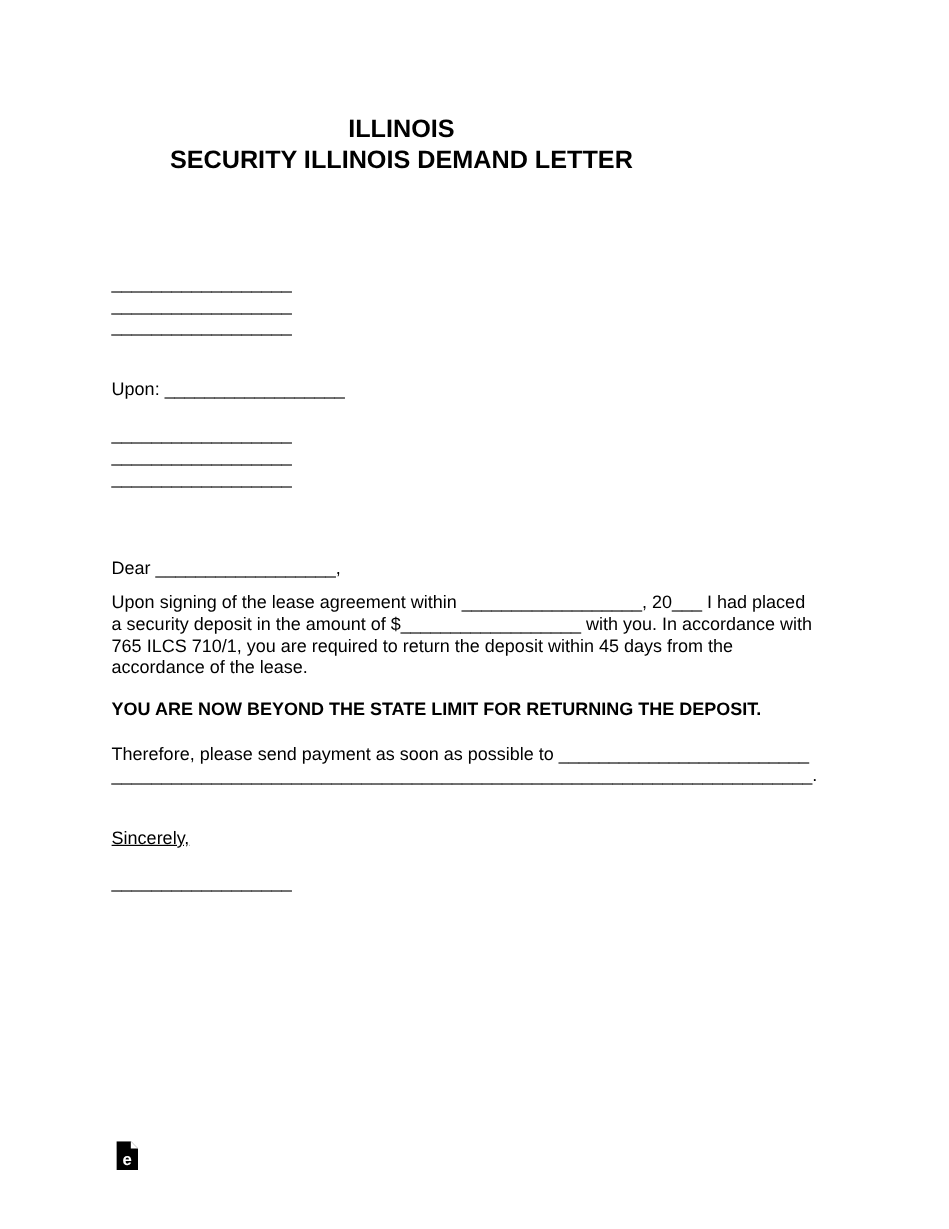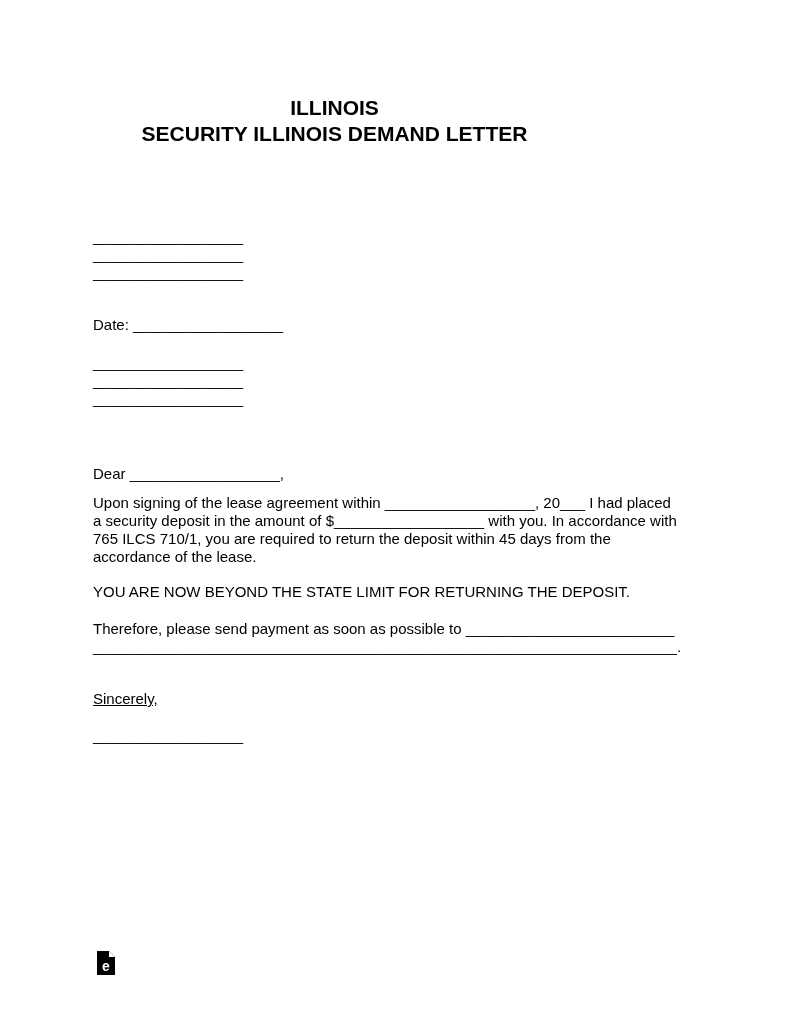--- a/index.html
+++ b/index.html
@@ -1,37 +1,37 @@
 <!DOCTYPE html>
 <html><head>
 <meta charset="utf-8">
 <style>
   html, body { margin:0; padding:0; background:#fff; }
   body { width:791px; height:1024px; position:relative; overflow:hidden;
          font-family:"Liberation Sans", sans-serif; color:#000; }
   .abs { position:absolute; white-space:pre; }
   .title { left:0; width:669px; text-align:center; font-weight:bold; font-size:21px; line-height:26px; }
   .txt { font-size:15px; line-height:18px; }
-  .bold { font-weight:normal; }
+  .bold { font-weight:bold; }
   .logo { position:absolute; left:97px; top:951px; width:18px; height:24px; }
 </style>
 </head>
 <body>
 
 <div>
   <div class="abs title" style="top:95px;">ILLINOIS</div>
   <div class="abs title" style="top:121px;">SECURITY ILLINOIS DEMAND LETTER</div>
 
   <div>
     <div class="abs txt" style="left:93px; top:228px;">__________________</div>
     <div class="abs txt" style="left:93px; top:246px;">__________________</div>
     <div class="abs txt" style="left:93px; top:264px;">__________________</div>
   </div>
 
-  <div class="abs txt" style="left:93px; top:316px;">Date: __________________</div>
+  <div class="abs txt" style="left:93px; top:316px;">Upon: __________________</div>
 
   <div>
     <div class="abs txt" style="left:93px; top:354px;">__________________</div>
     <div class="abs txt" style="left:93px; top:372px;">__________________</div>
     <div class="abs txt" style="left:93px; top:390px;">__________________</div>
   </div>
 
   <div class="abs txt" style="left:93px; top:441px;margin-top:24px;">Dear __________________,</div>
 
   <div>

